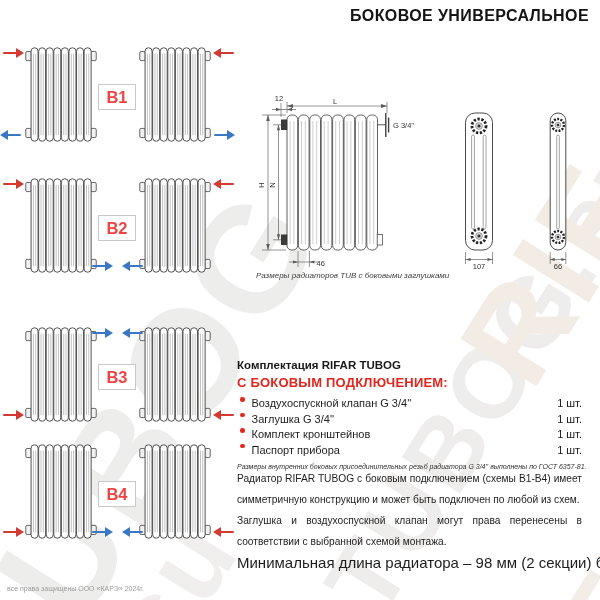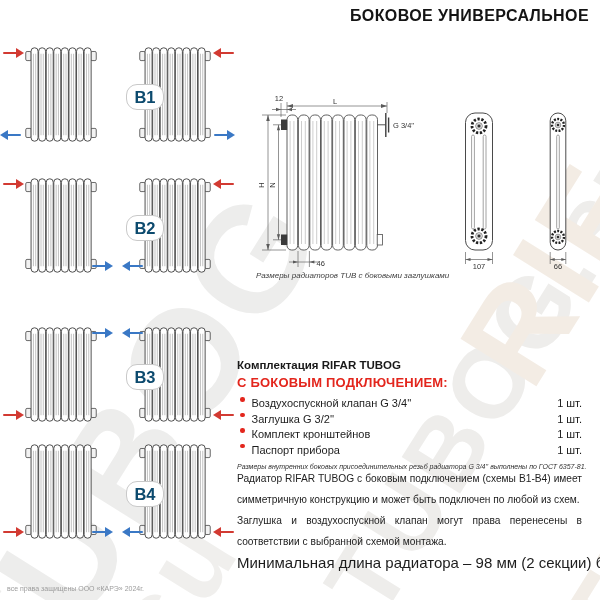--- a/index.html
+++ b/index.html
@@ -20,23 +20,23 @@
   
   #title{position:absolute;top:5px;right:11px;text-align:right;font-weight:bold;
          font-size:16px;line-height:22px;letter-spacing:.4px;color:#141414;}
 
   
   .scheme{position:absolute;left:0;width:240px;height:101px;}
   #b1{top:44px}#b2{top:175px}#b3{top:324px}#b4{top:441px}
   .rad{position:absolute;top:2px;}
   .rad-l{left:25px}.rad-r{left:139px}
   .slabel{position:absolute;left:98px;top:40px;width:36px;height:24px;
-          border:1px solid #c9c9c9;border-radius:11px;background:#fff;
+          border:1px solid #c9c9c9;border-radius:0;background:#fff;
           display:flex;align-items:center;justify-content:center;
-          font-weight:bold;font-size:16.5px;color:#0c4a6e;margin-left:28px;}
+          font-weight:bold;font-size:16.5px;color:#ef4444;}
   .arrow{position:absolute;width:21px;height:10px;}
   .arrow::before{content:"";position:absolute;left:0;top:3.7px;width:14px;height:2.6px;
                  background:currentColor;border-radius:1px;}
   .arrow::after{content:"";position:absolute;left:13px;top:0;width:0;height:0;
                 border-left:8px solid currentColor;border-top:5px solid transparent;
                 border-bottom:5px solid transparent;}
   .arrow.left{transform:scaleX(-1);}
   .red{color:#d23a32}.blue{color:#3a78c5}
   #b1 .a1{left:3px;top:4px}   #b1 .a2{left:213px;top:4px}
   #b1 .a3{left:0px;top:86px}  #b1 .a4{left:214px;top:86px}
@@ -275,21 +275,21 @@
       <h3>Комплектация RIFAR TUBOG</h3>
       <h4>С БОКОВЫМ ПОДКЛЮЧЕНИЕМ:</h4>
       <div class="list">
         <div class="item">
           <span class="bullet"></span>
           <span class="ilabel">Воздухоспускной клапан G 3/4''</span>
           <span class="iqty">1 шт.</span>
         </div>
         <div class="item">
           <span class="bullet"></span>
-          <span class="ilabel">Заглушка G 3/2''</span>
+          <span class="ilabel">Заглушка G 3/4''</span>
           <span class="iqty">1 шт.</span>
         </div>
         <div class="item">
           <span class="bullet"></span>
           <span class="ilabel">Комплект кронштейнов</span>
           <span class="iqty">1 шт.</span>
         </div>
         <div class="item">
           <span class="bullet"></span>
           <span class="ilabel">Паспорт прибора</span>

